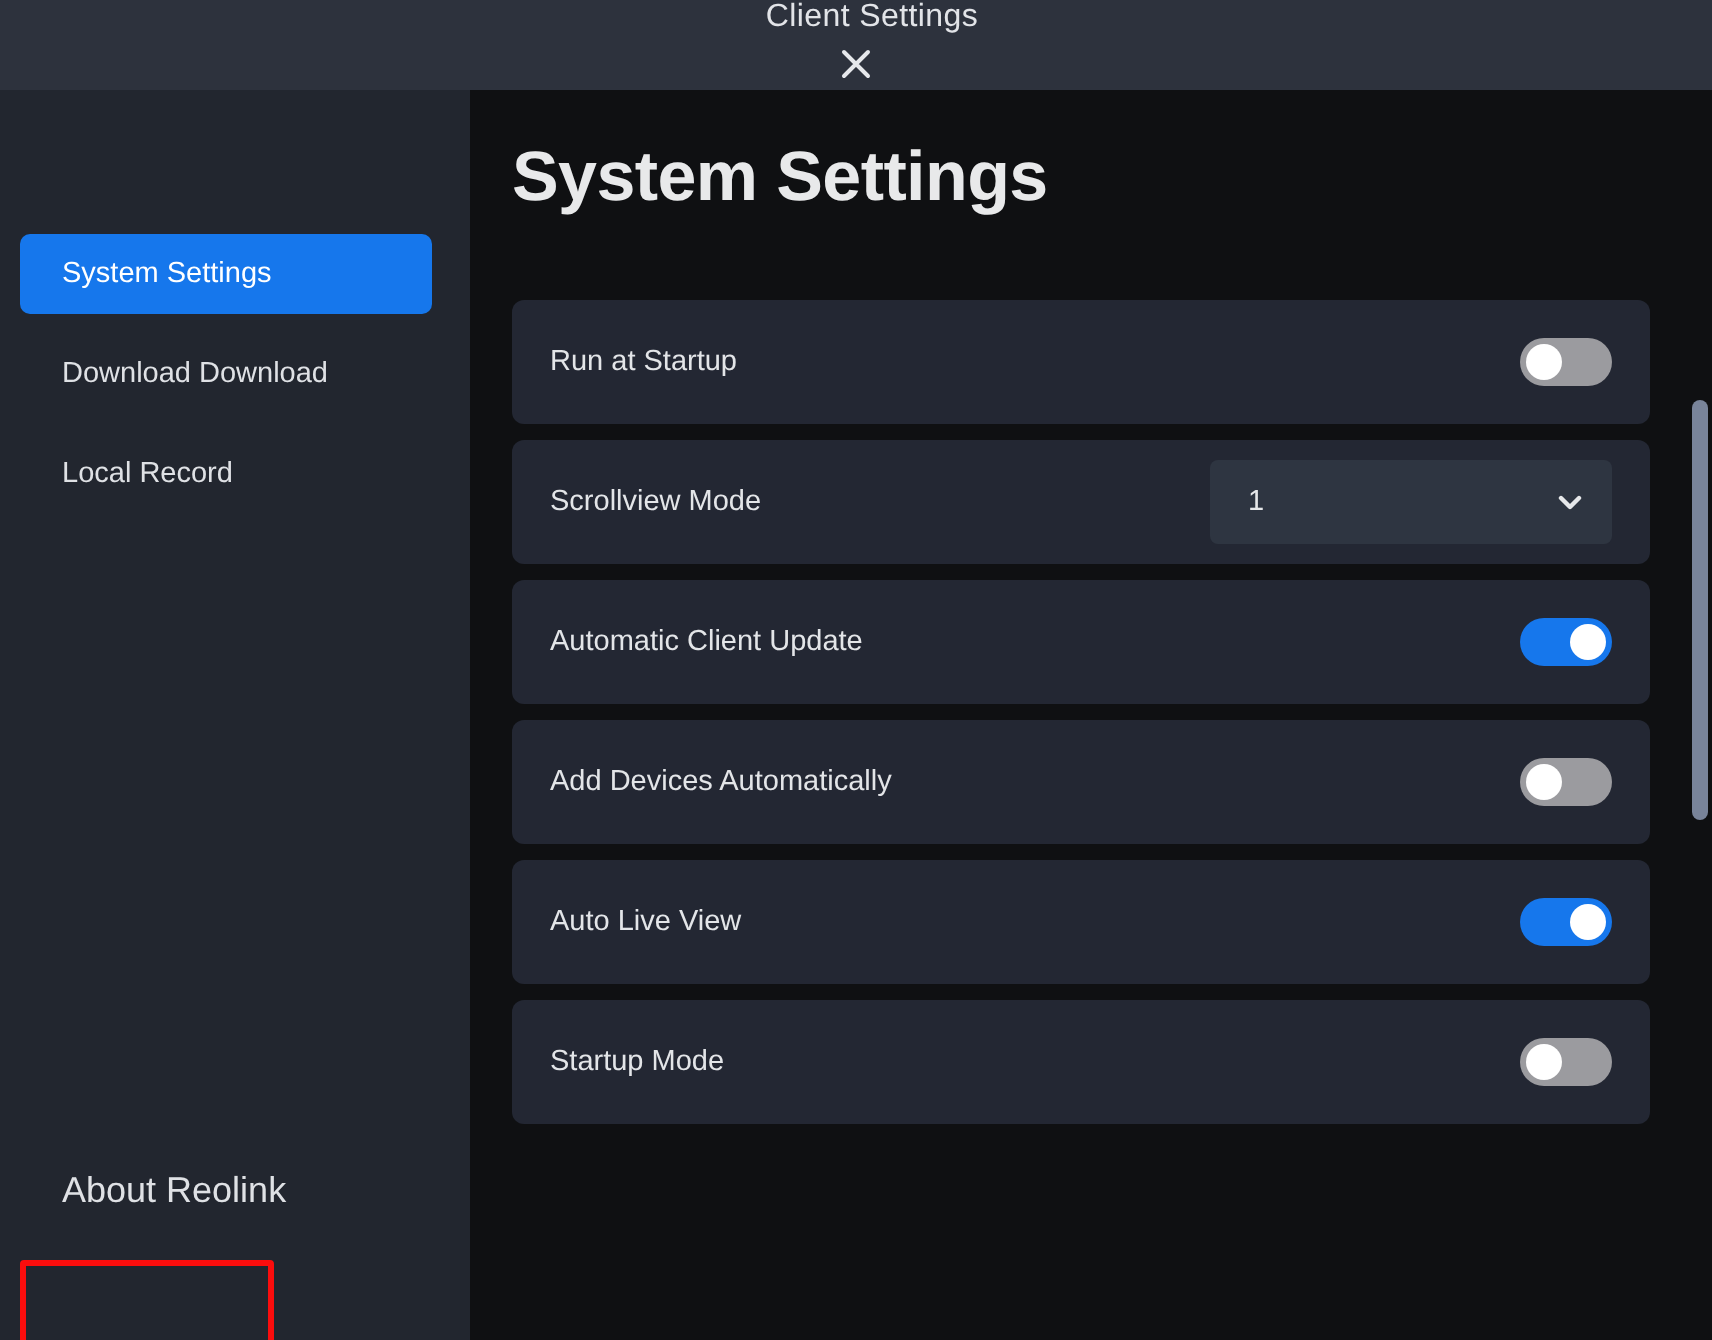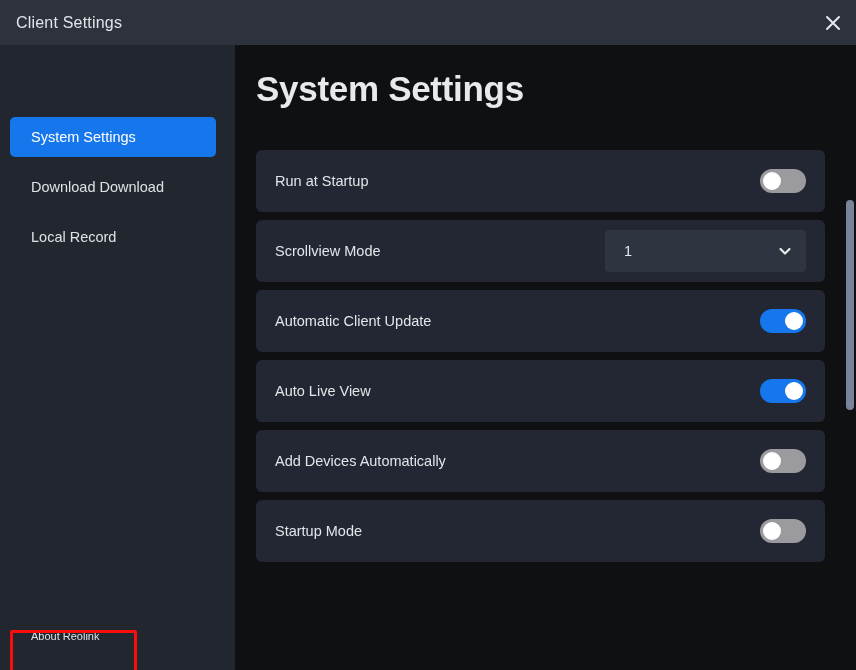--- a/index.html
+++ b/index.html
@@ -24,20 +24,21 @@
 
   
   .titlebar {
     position: absolute;
     top: 0; left: 0;
     width: 856px;
     height: 45px;
     background: #2d323d;
     display: flex;
     align-items: center;
+    flex-direction: column;
   }
   .titlebar-title {
     margin-left: 16px;
     font-size: 16px;
     color: #e2e4e8;
     letter-spacing: 0.2px;
     white-space: nowrap;
   }
   .titlebar-spacer { flex: 1; }
   .close-button {
@@ -83,24 +84,24 @@
 
   .nav-item-about {
     position: absolute;
     left: 10px;
     top: 540px;
     width: 127px;
     height: 57px;
     margin: 0;
     border-radius: 0;
     display: flex;
-    align-items: flex-end;
+    align-items: flex-start;
     padding-left: 21px;
     cursor: pointer;
-    font-size: 11px;
+    font-size: 18px;
     color: #dfe1e5;
     white-space: nowrap;
   }
   
   .highlight-box {
     position: absolute;
     left: 10px;
     top: 585px;
     width: 127px;
     height: 57px;
@@ -290,32 +291,32 @@
       <div class="setting-row">
         <div class="setting-label">Automatic Client Update</div>
         <div class="setting-control">
           <div class="toggle on">
             <div class="knob"></div>
           </div>
         </div>
       </div>
 
       <div class="setting-row">
+        <div class="setting-label">Add Devices Automatically</div>
+        <div class="setting-control">
+          <div class="toggle">
+            <div class="knob"></div>
+          </div>
+        </div>
+      </div>
+
+      <div class="setting-row">
         <div class="setting-label">Auto Live View</div>
         <div class="setting-control">
           <div class="toggle on">
-            <div class="knob"></div>
-          </div>
-        </div>
-      </div>
-
-      <div class="setting-row">
-        <div class="setting-label">Add Devices Automatically</div>
-        <div class="setting-control">
-          <div class="toggle">
             <div class="knob"></div>
           </div>
         </div>
       </div>
 
       <div class="setting-row">
         <div class="setting-label">Startup Mode</div>
         <div class="setting-control">
           <div class="toggle">
             <div class="knob"></div>

